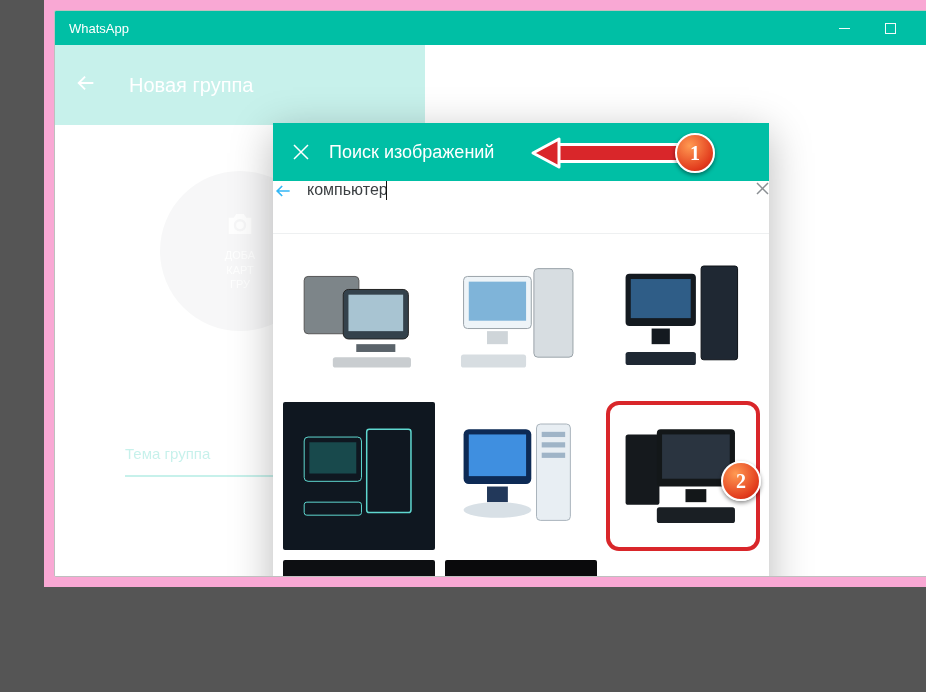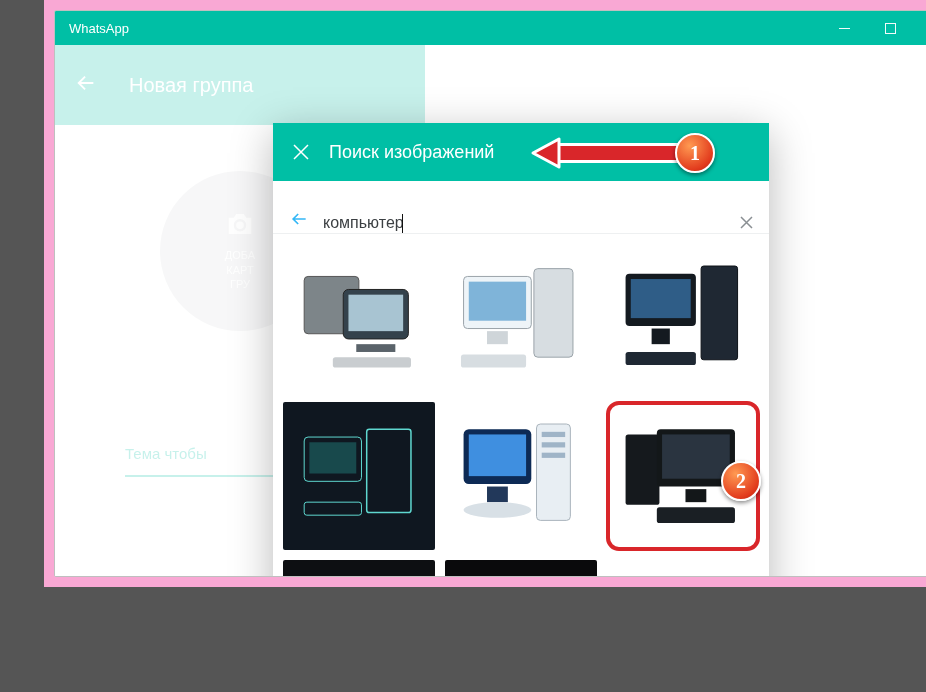--- a/index.html
+++ b/index.html
@@ -21,21 +21,21 @@
   .subjectlabel{position:absolute;left:70px;top:400px;color:#00bfa5;font-size:15px;}
   .subjectline{position:absolute;left:70px;top:430px;width:210px;height:2px;background:#00bfa5;}
   .rightpane{position:absolute;right:0;top:0;bottom:0;width:500px;display:flex;flex-direction:column;align-items:center;justify-content:center;color:#8a8f93;}
   .rightpane .big{font-size:30px;font-weight:300;color:#55595c;margin-bottom:18px;}
   .rightpane .small{font-size:14px;line-height:1.6;text-align:center;}
   
   .modal{position:absolute;left:218px;top:112px;width:496px;height:546px;background:#fff;border-radius:0;box-shadow:0 10px 40px rgba(0,0,0,.28);overflow:hidden;display:flex;flex-direction:column;}
   .modalhead{height:58px;background:#00bfa5;display:flex;align-items:center;color:#fff;font-size:18px;font-weight:500;}
   .modalclose{width:56px;height:100%;display:flex;align-items:center;justify-content:center;cursor:pointer;}
   .modalclose svg{width:16px;height:16px;stroke:#fff;stroke-width:1.5;fill:none;}
-  .searchbar{height:52px;display:flex;align-items:flex-end;padding:0 16px;gap:14px;border-bottom:1px solid #eef0f1;}
+  .searchbar{height:52px;display:flex;align-items:flex-start;padding:0 0;gap:14px;border-bottom:1px solid #eef0f1;}
   .searchbar .back svg{width:20px;height:20px;stroke:#33b7f6;stroke-width:2;fill:none;}
   .searchbar .clear svg{width:13px;height:13px;stroke:#8a8f93;stroke-width:1.5;fill:none;}
   .caret{display:inline-block;width:1px;height:19px;background:#111;vertical-align:middle;margin-left:-2px;animation:bl 1s steps(1) infinite;}
   @keyframes bl{50%{opacity:0;}}
   .grid{flex:1;overflow:hidden;display:grid;grid-template-columns:repeat(3,1fr);grid-auto-rows:148px;gap:10px;padding:10px;background:#fff;}
   .cell{background:#fff;display:flex;align-items:center;justify-content:center;position:relative;border-radius:2px;overflow:hidden;}
   .cell.sel{outline:4px solid #d9262a;outline-offset:-3px;border-radius:12px;}
   
   .badge{position:absolute;width:36px;height:36px;border-radius:50%;background:radial-gradient(circle at 35% 30%,#ff9a52,#e23b1d 70%,#a81c0c);border:2px solid #fff;box-shadow:0 2px 4px rgba(0,0,0,.45);display:flex;align-items:center;justify-content:center;color:#fff;font-weight:700;font-size:20px;font-family:Georgia,serif;z-index:60;}
   .arrow{position:absolute;z-index:55;}
@@ -83,21 +83,21 @@
         </div>
         <div class="avatarph">
           <span><svg viewBox="0 0 24 20">
                 <path d="M3 5h4l2-3h6l2 3h4v13H3z"></path>
                 <circle cx="12" cy="11" r="4" fill="none" stroke="#d9dbdd" stroke-width="2"></circle>
               </svg></span>
           <span>ДОБА</span>
           <span style="margin-top:-8px">КАРТ</span>
           <span style="margin-top:-8px">ГРУ</span>
         </div>
-        <div class="subjectlabel">Тема чтобы</div>
+        <div class="subjectlabel">Тема группа</div>
         <div class="subjectline"></div>
       </div>
       <div class="rightpane">
         <div class="big">телефон</div>
         <div class="small">
           <div>ефону, чтобы</div>
           <div>уменьшить</div>
           <div>елефон к Wi-Fi.</div>
         </div>
       </div>

